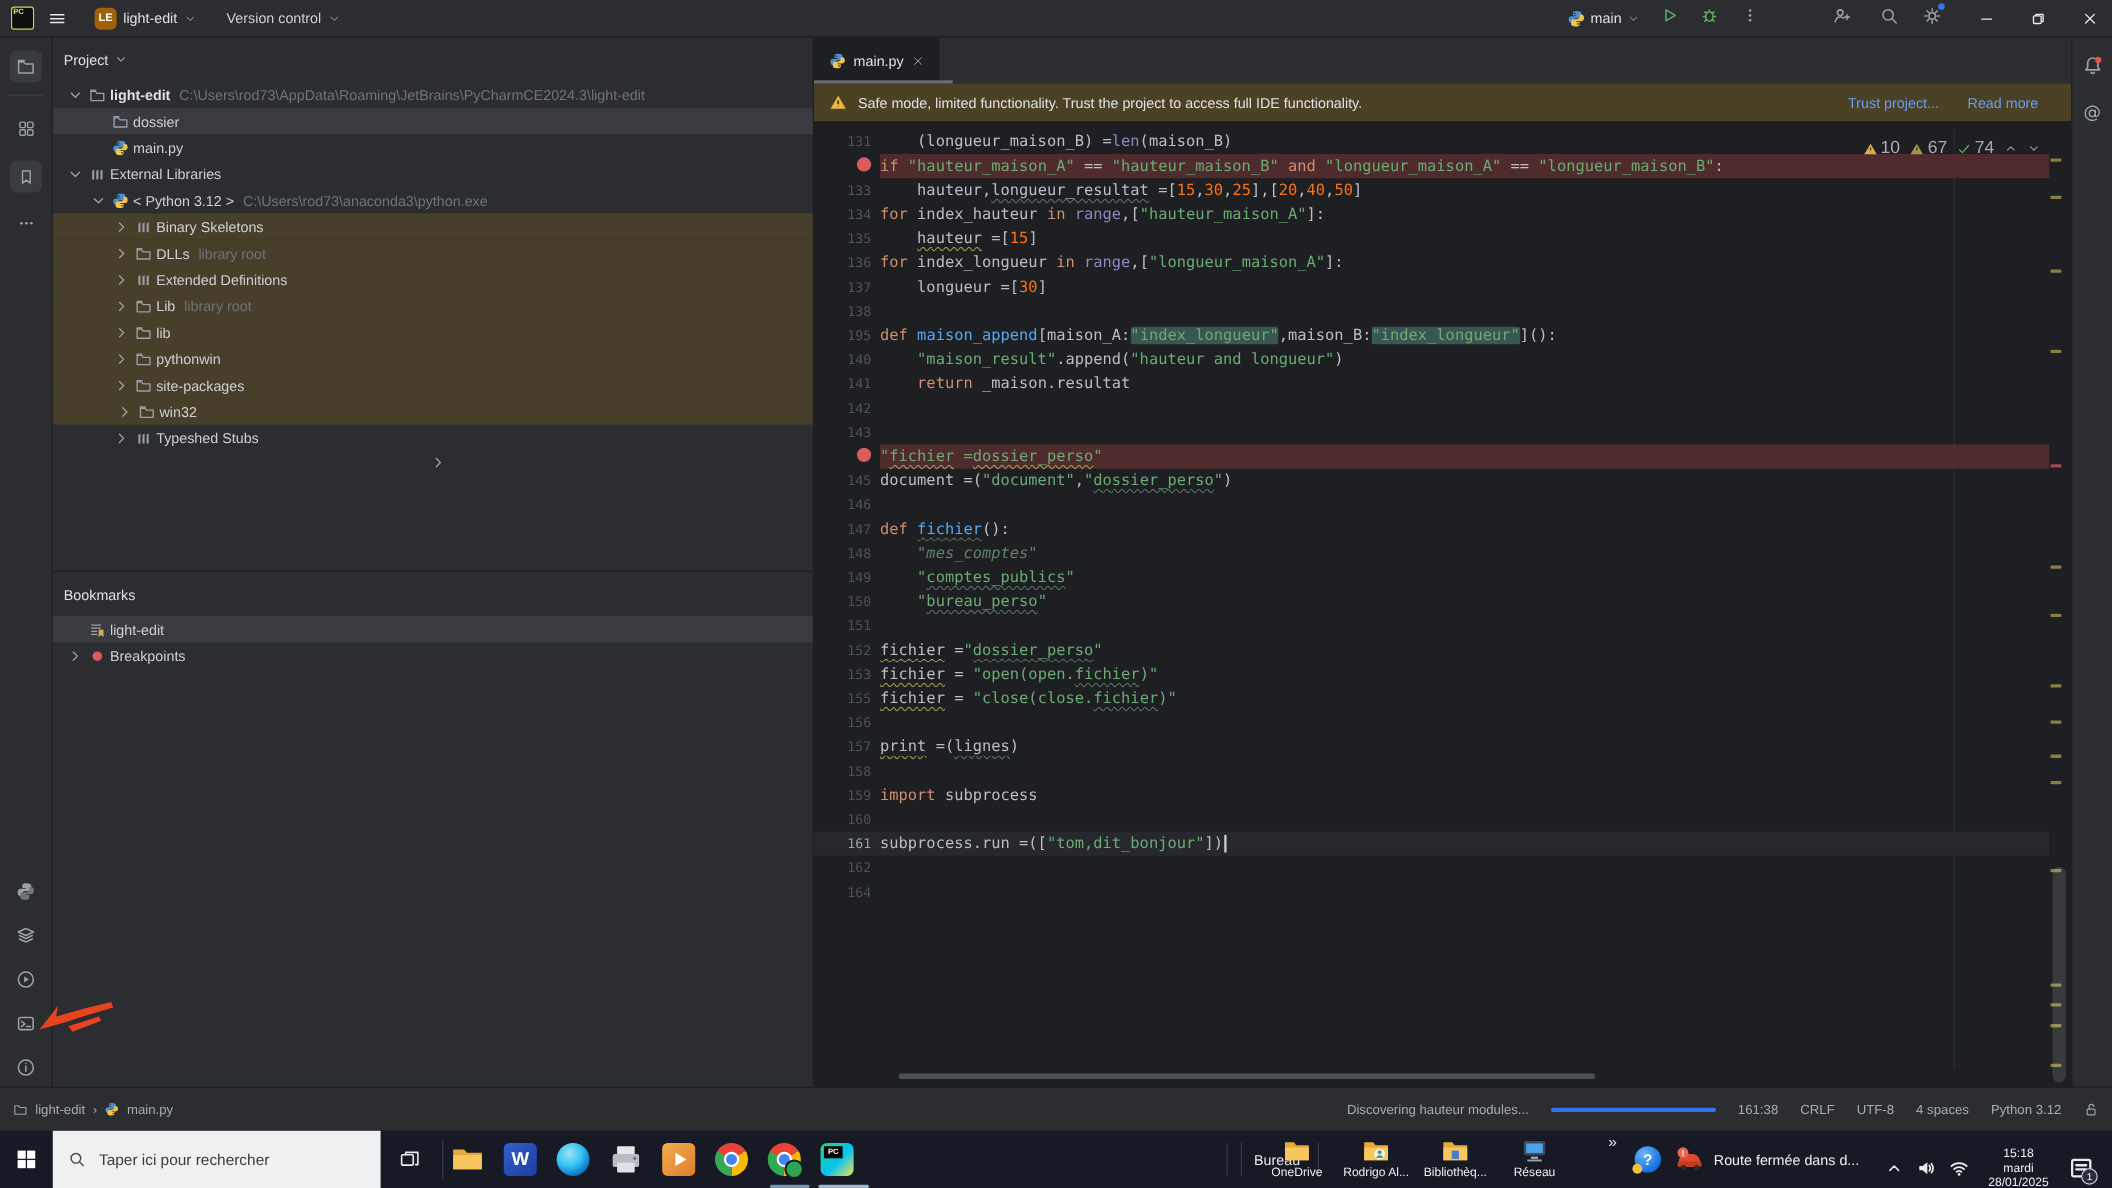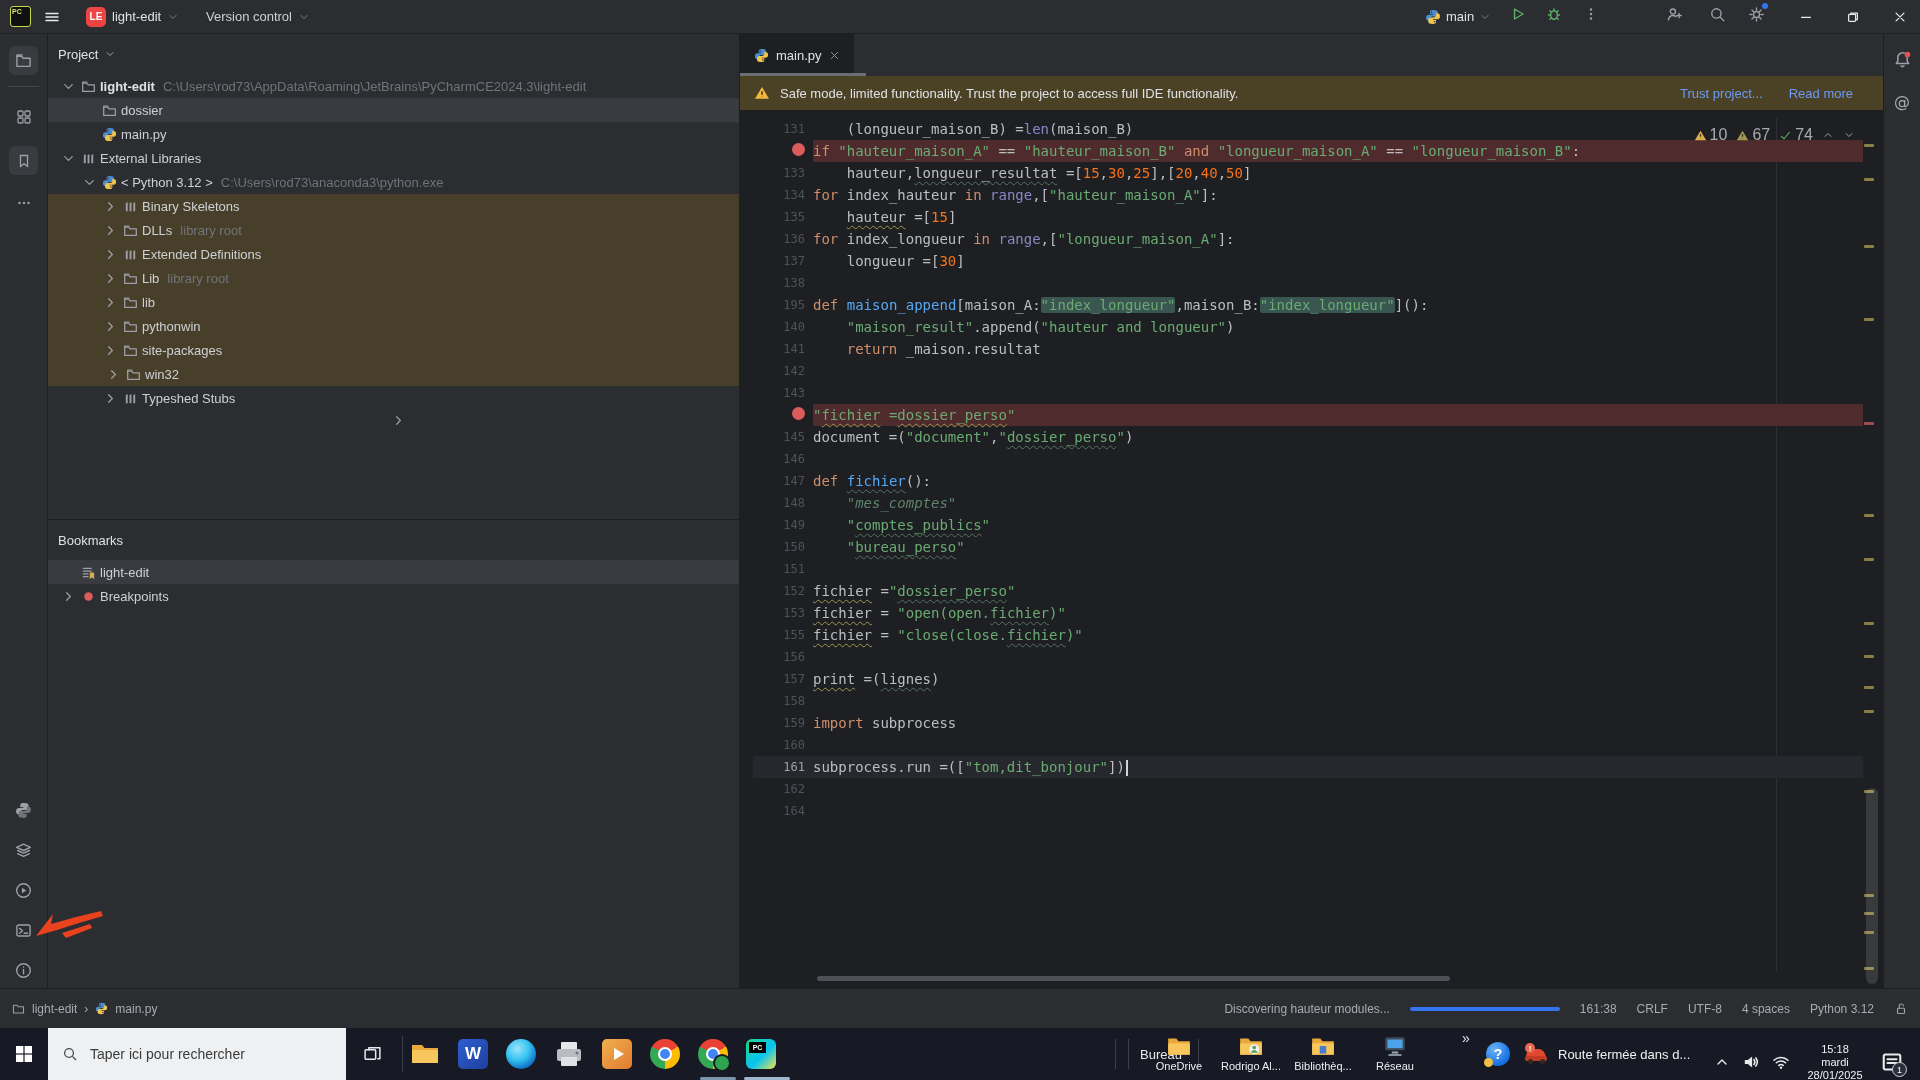--- a/index.html
+++ b/index.html
@@ -12,21 +12,21 @@
 
   
   #titlebar{position:absolute;left:0;top:0;width:1920px;height:33px;background:#2b2d30;
             border-bottom:1px solid #1e1f22;display:flex;align-items:center;font-size:13px;color:#dfe1e5;}
   .tb-abs{position:absolute;top:0;height:33px;display:flex;align-items:center;gap:6px}
   #pc-logo{left:10px}
   #pc-logo .lg{width:17px;height:17px;background:#101010;border:1.5px solid #c9d94e;border-radius:3px;
        color:#d9e667;font-size:7px;font-weight:bold;display:flex;align-items:flex-start;justify-content:flex-start;padding:1px}
   #main-menu{left:44px}
   #proj-widget{left:86px}
-  .le-badge{width:20px;height:20px;border-radius:5px;background:#ef4444;color:#fff;font-size:10px;
+  .le-badge{width:20px;height:20px;border-radius:5px;background:#a16207;color:#fff;font-size:10px;
             font-weight:bold;display:flex;align-items:center;justify-content:center}
   .chev{opacity:.7}
   #vcs-widget{left:206px;color:#ced0d6}
   #run-widget{left:1425px;gap:5px}
   .tb-ico{width:28px;height:28px;display:flex;align-items:center;justify-content:center;border-radius:4px}
   #play-btn{left:1504px}#bug-btn{left:1540px}#kebab-btn{left:1577px}
   #user-btn{left:1660px}#search-btn{left:1703px}#gear-btn{left:1742px}
   #min-btn{left:1789px}#max-btn{left:1836px}#close-btn{left:1883px}
   .winctl{width:34px;height:33px;display:flex;align-items:center;justify-content:center}
   .dotbadge{position:absolute;width:6px;height:6px;border-radius:50%;background:#3574f0;right:2px;top:3px}
@@ -55,21 +55,21 @@
   #tabbar{position:absolute;left:0;top:0;right:0;height:42px;background:#2b2d30;border-bottom:1px solid #1e1f22}
   #tab-main{position:absolute;left:0;top:0;height:42px;display:flex;align-items:center;gap:7px;padding:0 14px;
             background:#1e1f22;color:#dfe1e5;font-size:13px}
   #tab-underline{position:absolute;left:0;top:39px;width:126px;height:3px;background:#6a6e75}
   #banner{position:absolute;left:0;top:42px;right:0;height:34px;background:#4b4226;display:flex;align-items:center;
           gap:10px;padding:0 14px;font-size:13px;color:#dfe1e5}
   #banner .links{margin-left:auto;display:flex;gap:26px;padding-right:16px}
   #banner .lnk{color:#6b9bfa;cursor:pointer}
   #insp{position:absolute;top:92px;right:28px;display:flex;align-items:center;gap:9px;font-size:16px;color:#a8abb2;z-index:5}
   .insp-it{display:flex;align-items:center;gap:3px}
-  #code-rows{position:absolute;left:13px;top:84px;right:20px}
+  #code-rows{position:absolute;left:0;top:84px;right:20px}
   .crow{height:22px;display:flex;align-items:center}
   .crow.cur{background:#26282e}
   .ln{flex:0 0 52px;text-align:right;padding-right:8px;font-family:"DejaVu Sans Mono",monospace;font-size:12px;color:#4e5259}
   .ln.lncur{color:#9da2aa}
   .bpdot{display:inline-block;width:13px;height:13px;border-radius:50%;background:#db5c5c}
   .cl{flex:1;white-space:pre;font-family:"DejaVu Sans Mono",monospace;font-size:14px;line-height:22px}
   .crow.red .cl{background:#4f2b2d}
   .tp{color:#bcbec4}.tk{color:#cf8e6d}.ts{color:#6aab73}.tn{color:#f97316}.tb{color:#8888c6}
   .tf{color:#56a8f5}.td{color:#5f826b;font-style:italic}
   .hl{background:#3a5651;border-radius:2px}

